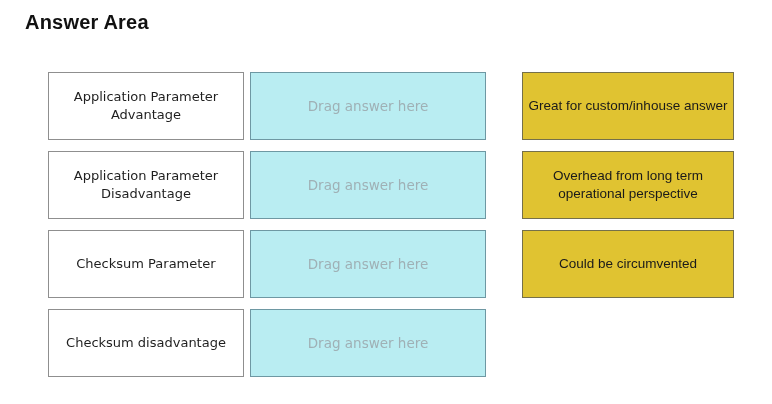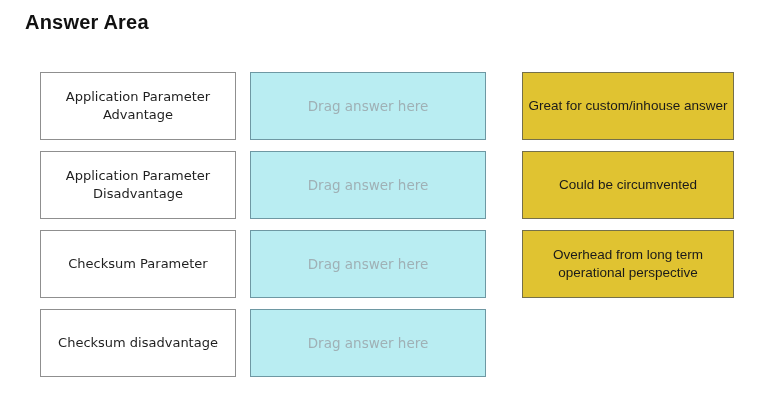--- a/index.html
+++ b/index.html
@@ -25,21 +25,21 @@
     letter-spacing: 0.2px;
     font-family: "Liberation Sans", sans-serif;
   }
   .col {
     position: absolute;
     top: 72px;
     display: flex;
     flex-direction: column;
     gap: 11px;
   }
-  .col-labels  { left: 40px;  width: 196px; }
+  .col-labels  { left: 48px;  width: 196px; }
   .col-drops   { left: 250px; width: 236px; }
   .col-answers { left: 522px; width: 212px; }
 
   .box {
     box-sizing: border-box;
     height: 68px;
     display: flex;
     align-items: center;
     justify-content: center;
     text-align: center;
@@ -109,20 +109,20 @@
     <div class="box drop-box">
       <span class="drop-text">Drag answer here</span>
     </div>
   </div>
 
   <div class="col col-answers">
     <div class="box answer-box">
       <span>Great for custom/inhouse answer</span>
     </div>
     <div class="box answer-box">
-      <span>Could be circumvented</span>
+      <span>Overhead from long term operational perspective</span>
     </div>
     <div class="box answer-box">
-      <span>Overhead from long term operational perspective</span>
+      <span>Could be circumvented</span>
     </div>
   </div>
 
 </div>
 
 </body></html>

